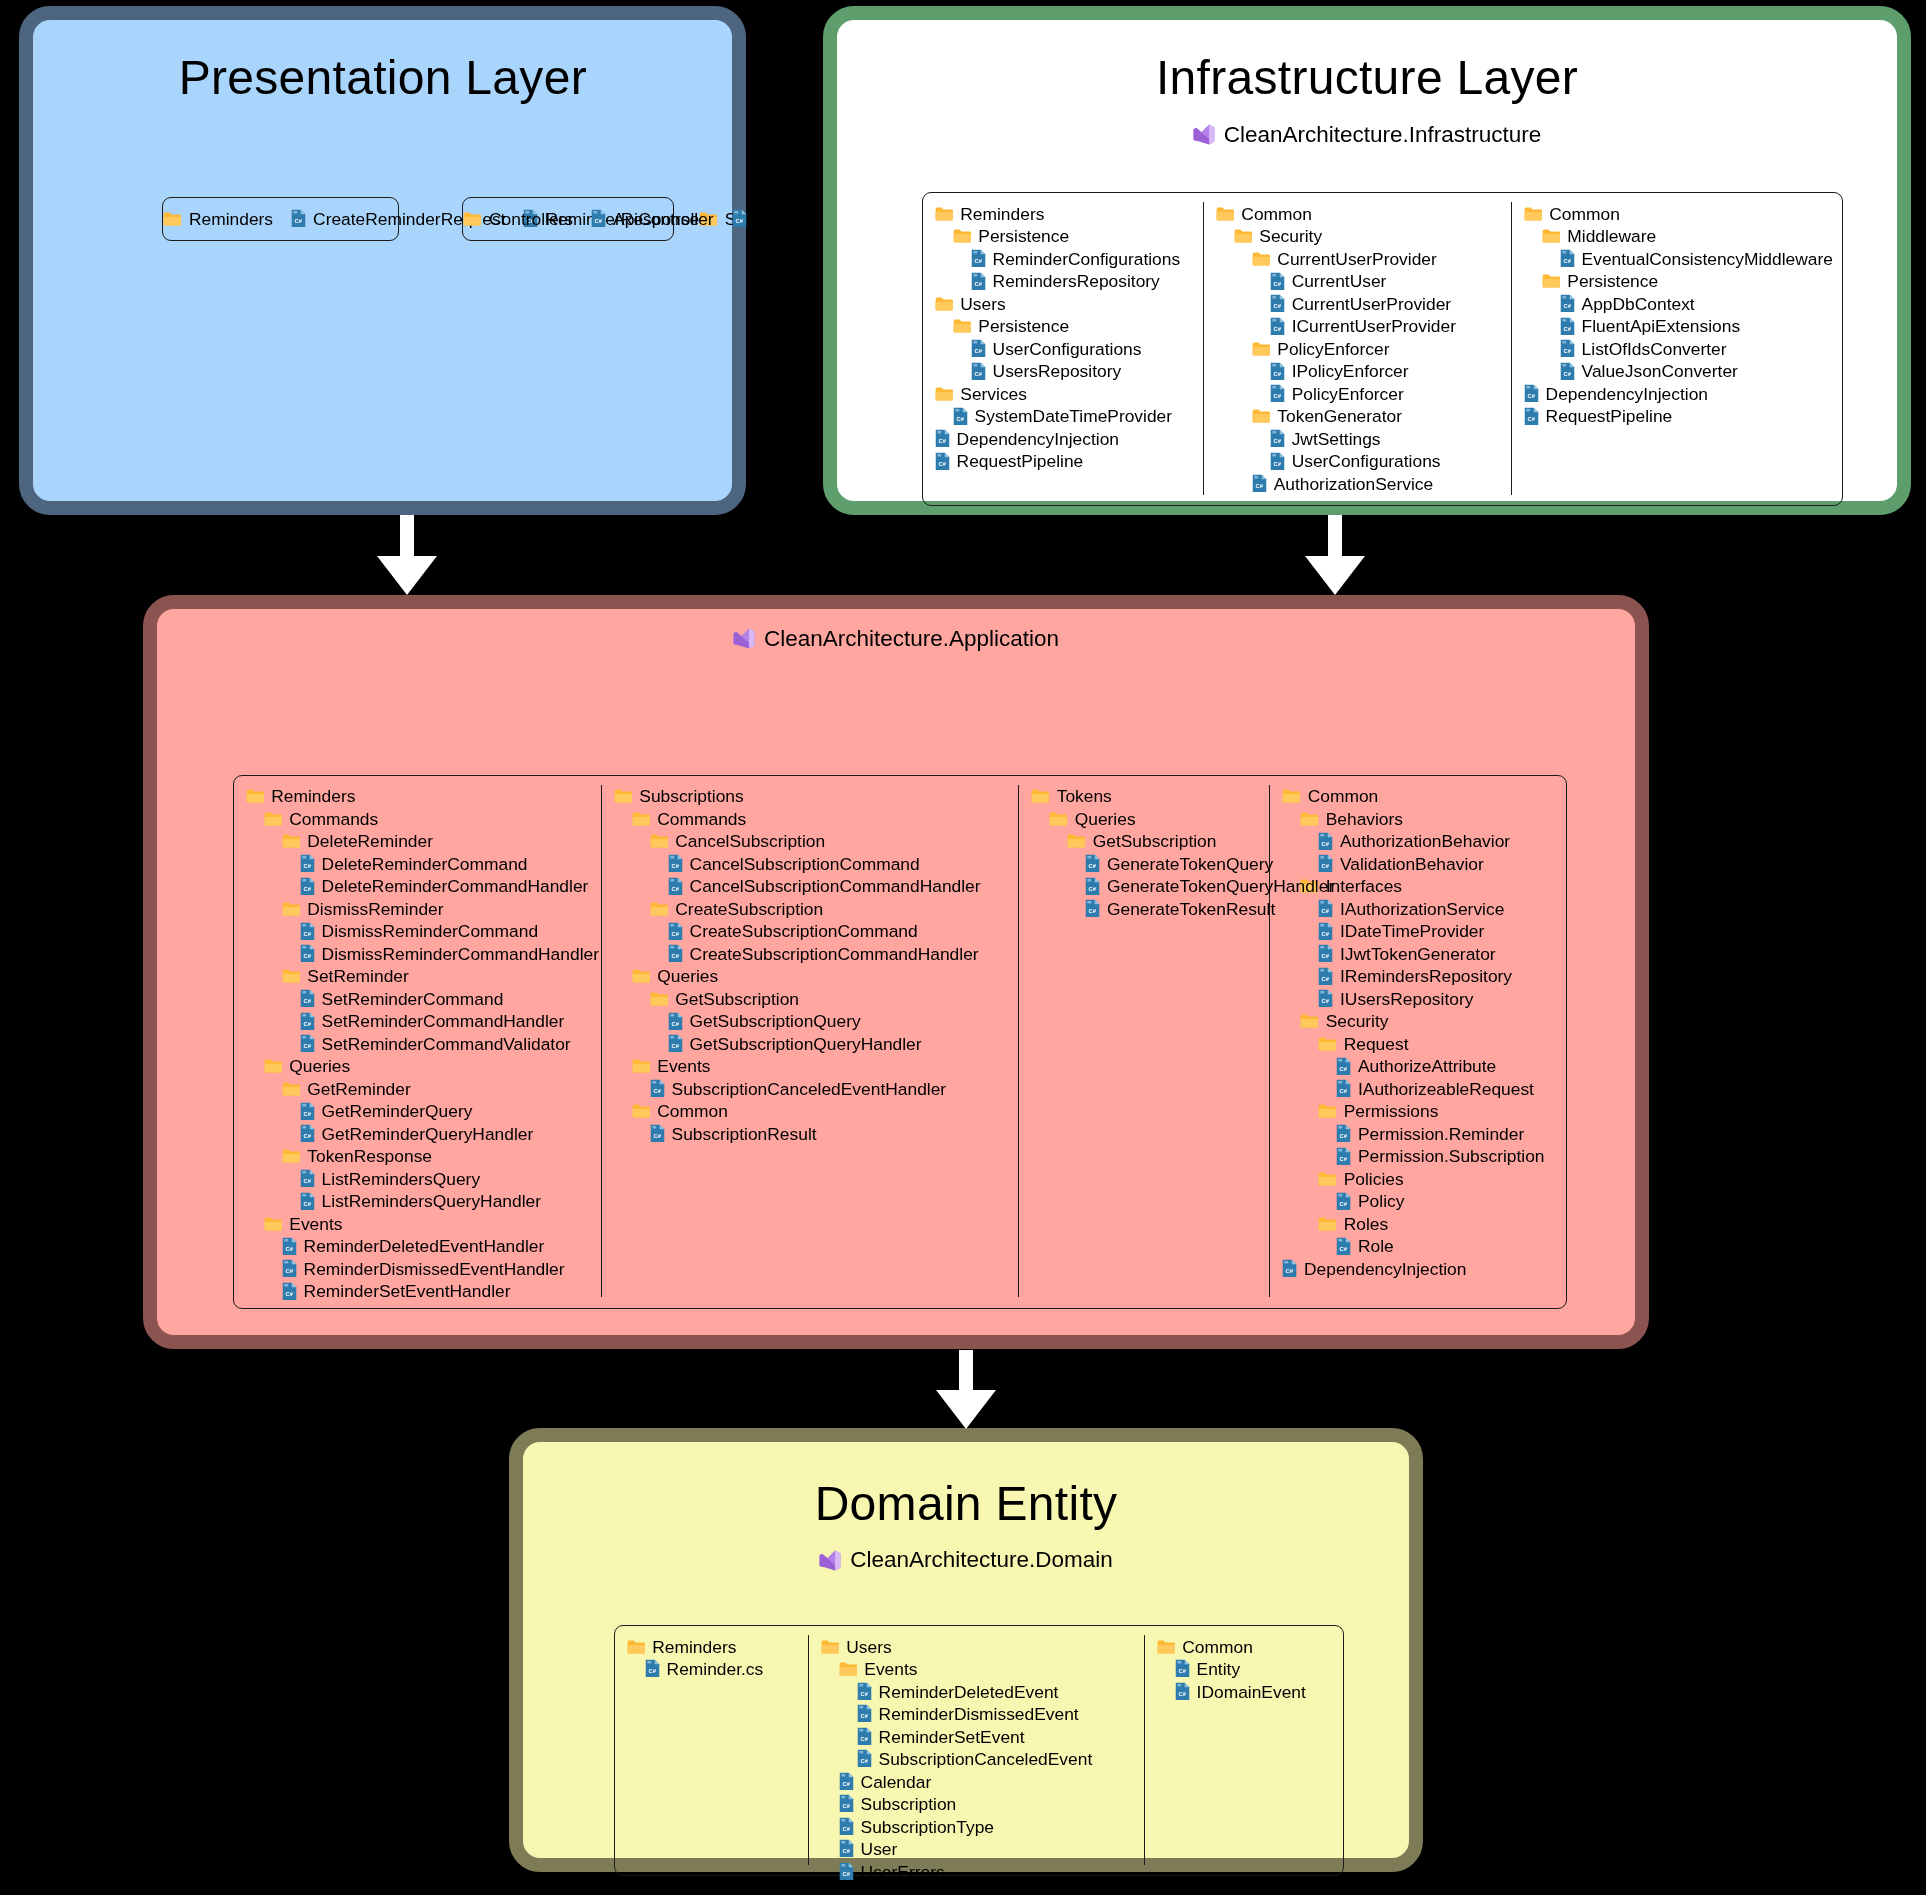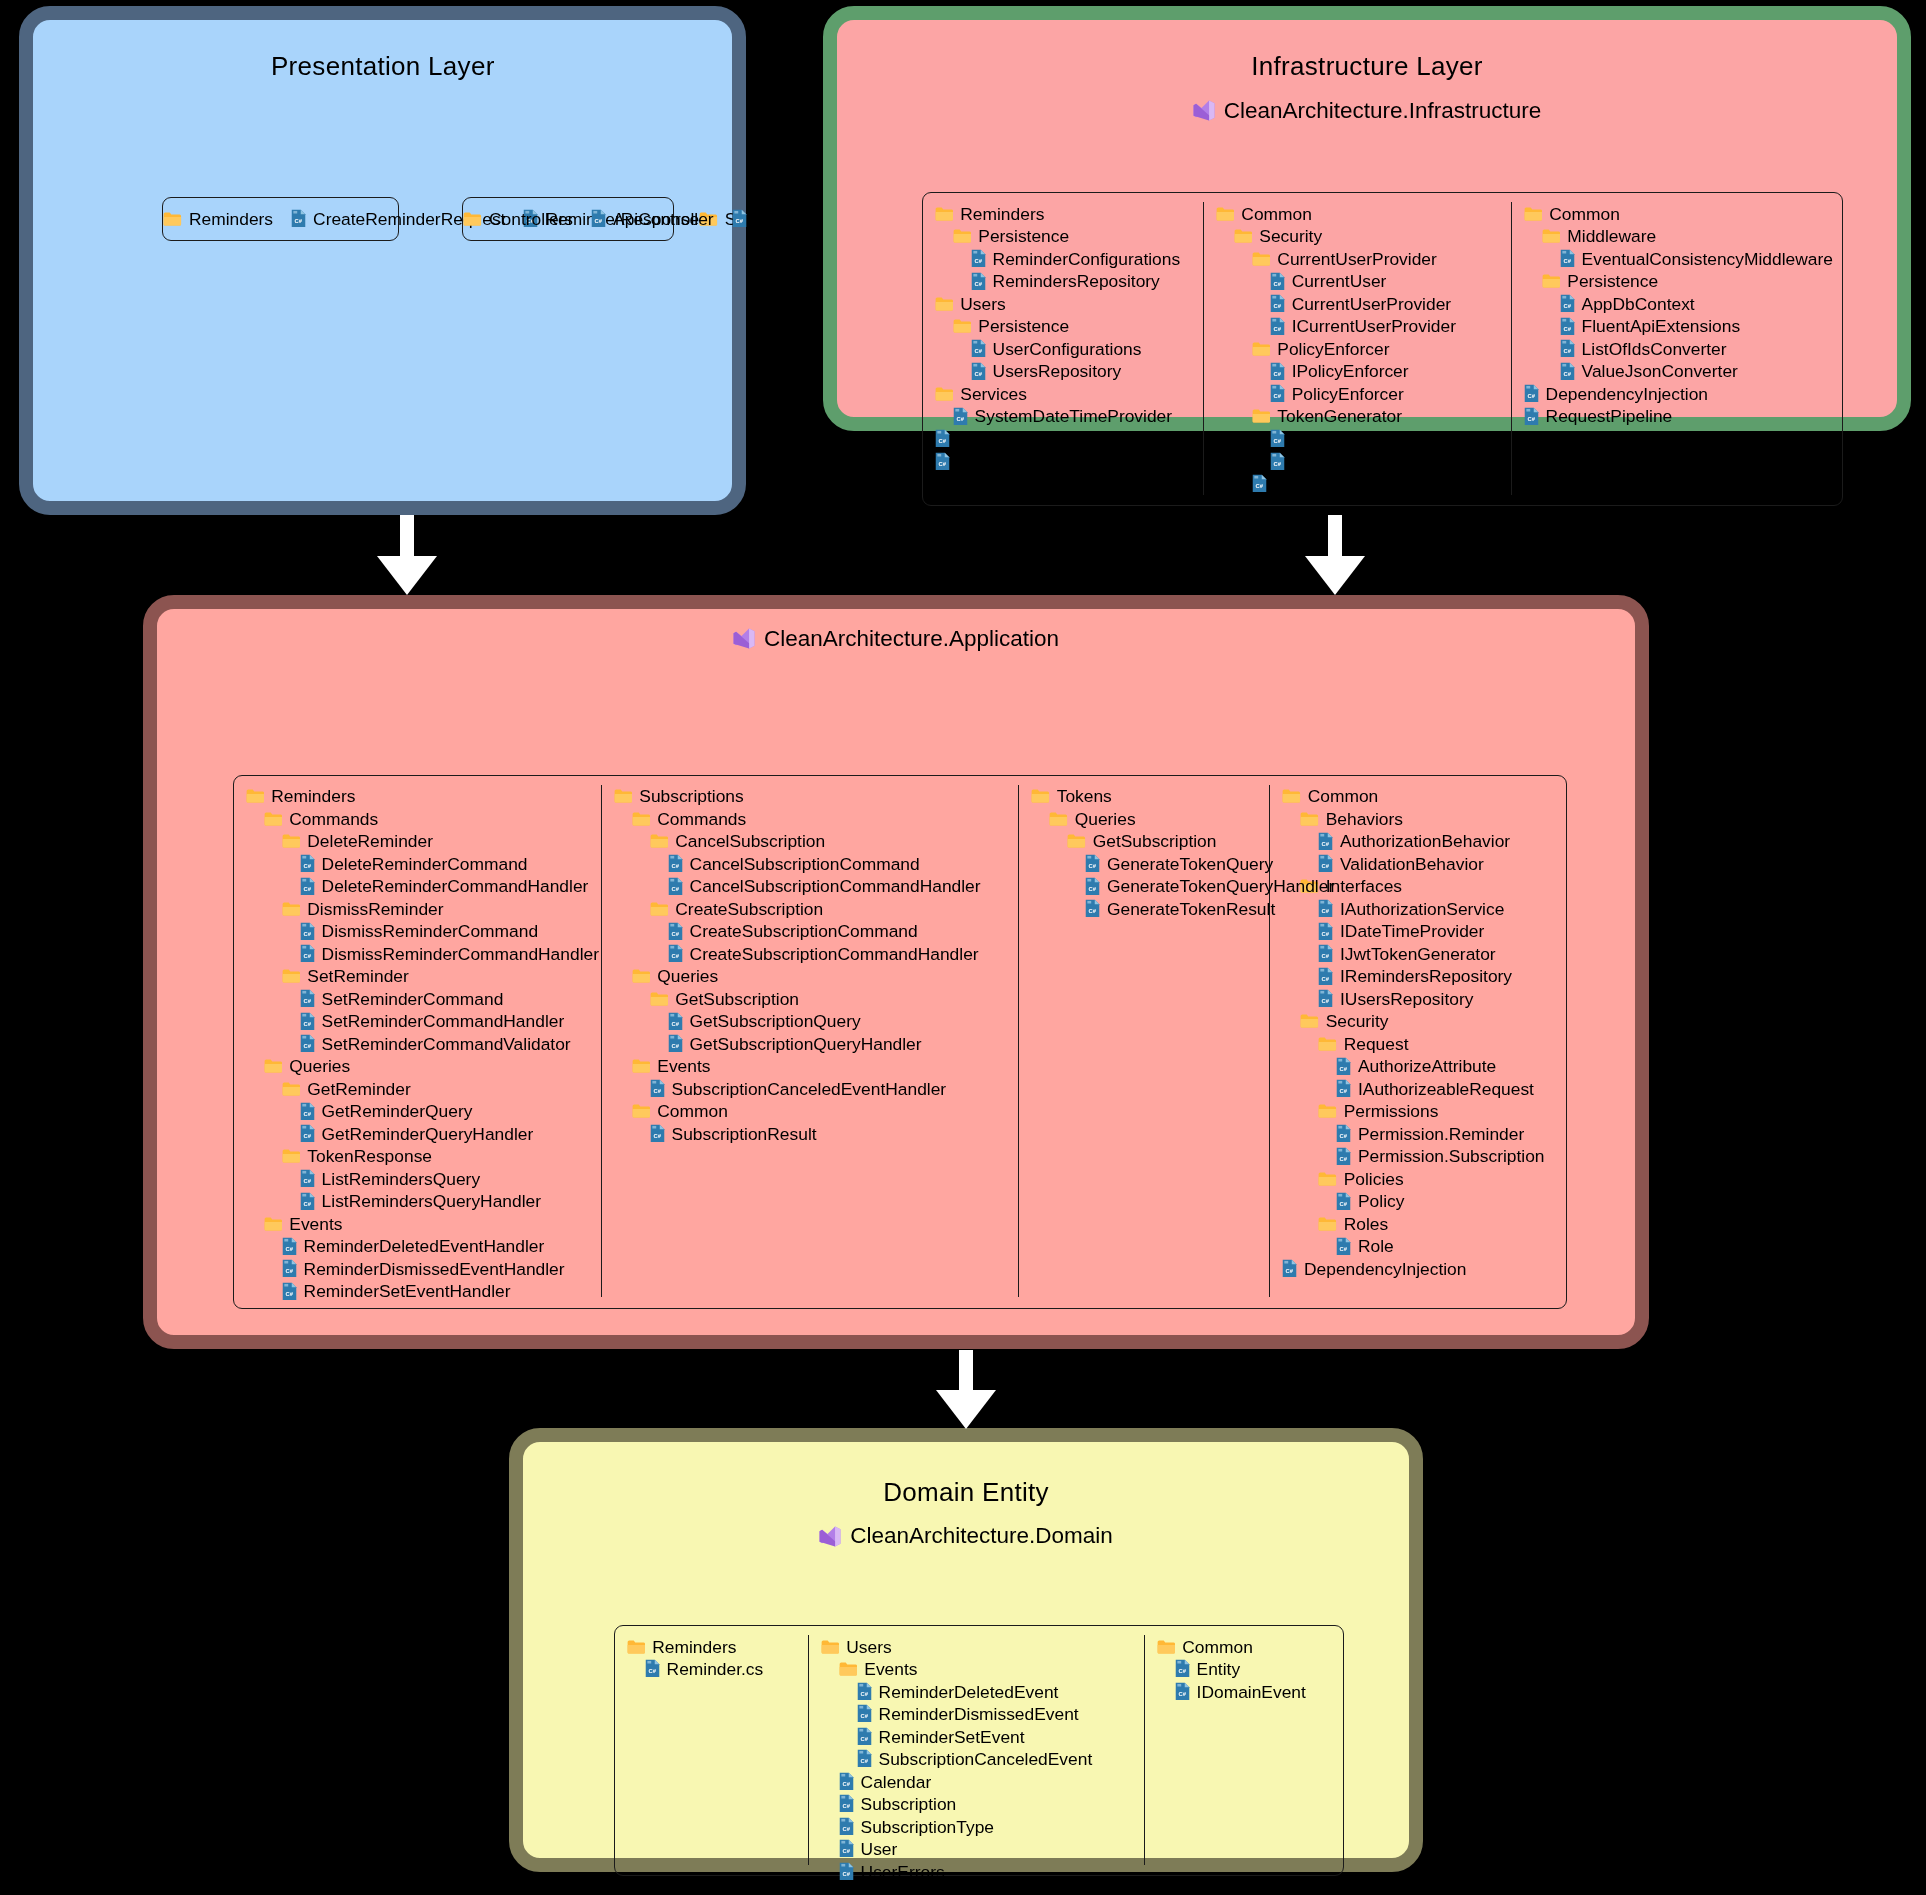--- a/index.html
+++ b/index.html
@@ -16,21 +16,21 @@
   .layer {
     position:absolute;
     border-radius:31px;
     border-style:solid;
     border-width:14px;
   }
   .layer-inner { width:100%; height:100%; position:relative; }
 
   .layer-title {
     text-align:center;
-    font-size:26px;
+    font-size:48px;
     font-weight:400;
     letter-spacing:0.3px;
     line-height:1.1;
   }
   .proj-row {
     display:flex;
     justify-content:center;
     align-items:center;
     gap:37px;
     margin-top:16.7px;
@@ -252,21 +252,21 @@
             <path d="M15 1l7 7h-7z" fill="#8FC4E2"></path>
             <rect x="3.5" y="3" width="6" height="4" fill="#7FB4D6"></rect>
             <text x="11" y="22" font-family="Liberation Sans, sans-serif" font-size="9" font-weight="bold" fill="#ffffff" text-anchor="middle">C#</text>
           </svg>
           <span class="lbl">Program</span>
         </div>
       </div>
   </div>
 </div>
 
-<div class="layer" id="layer-infrastructure" style="left: 823px; top: 6.4px; width: 1088px; height: 425px; background: #fca5a5; border-color: rgb(94, 158, 108);">
+<div class="layer" id="layer-infrastructure" style="left: 823px; top: 6.4px; width: 1088px; height: 509px; background: #ffffff; border-color: rgb(94, 158, 108);">
   <div class="layer-inner">
     <div class="layer-title" style="margin-top:32px;">Infrastructure Layer</div>
     <div class="proj-row">
       <div class="proj">
         <svg class="vs-icon" viewBox="0 0 24 24">
           <path d="M17.5 1.2 23.4 4.1v15.8l-5.9 2.9-8.2-7.9-5.9 4.5L.6 17.7V6.3L3.4 4.7l5.9 4.5z" fill="#B37FE8"></path>
           <path d="M17.5 1.2 23.4 4.1v15.8l-5.9 2.9V1.2z" fill="#D9B8F5"></path>
           <path d="M.6 6.3 3.4 4.7l14.1 12.4v5.7L.6 17.7z" fill="#9B5FD6"></path>
         </svg>
         <span>CleanArchitecture.Infrastructure</span>

